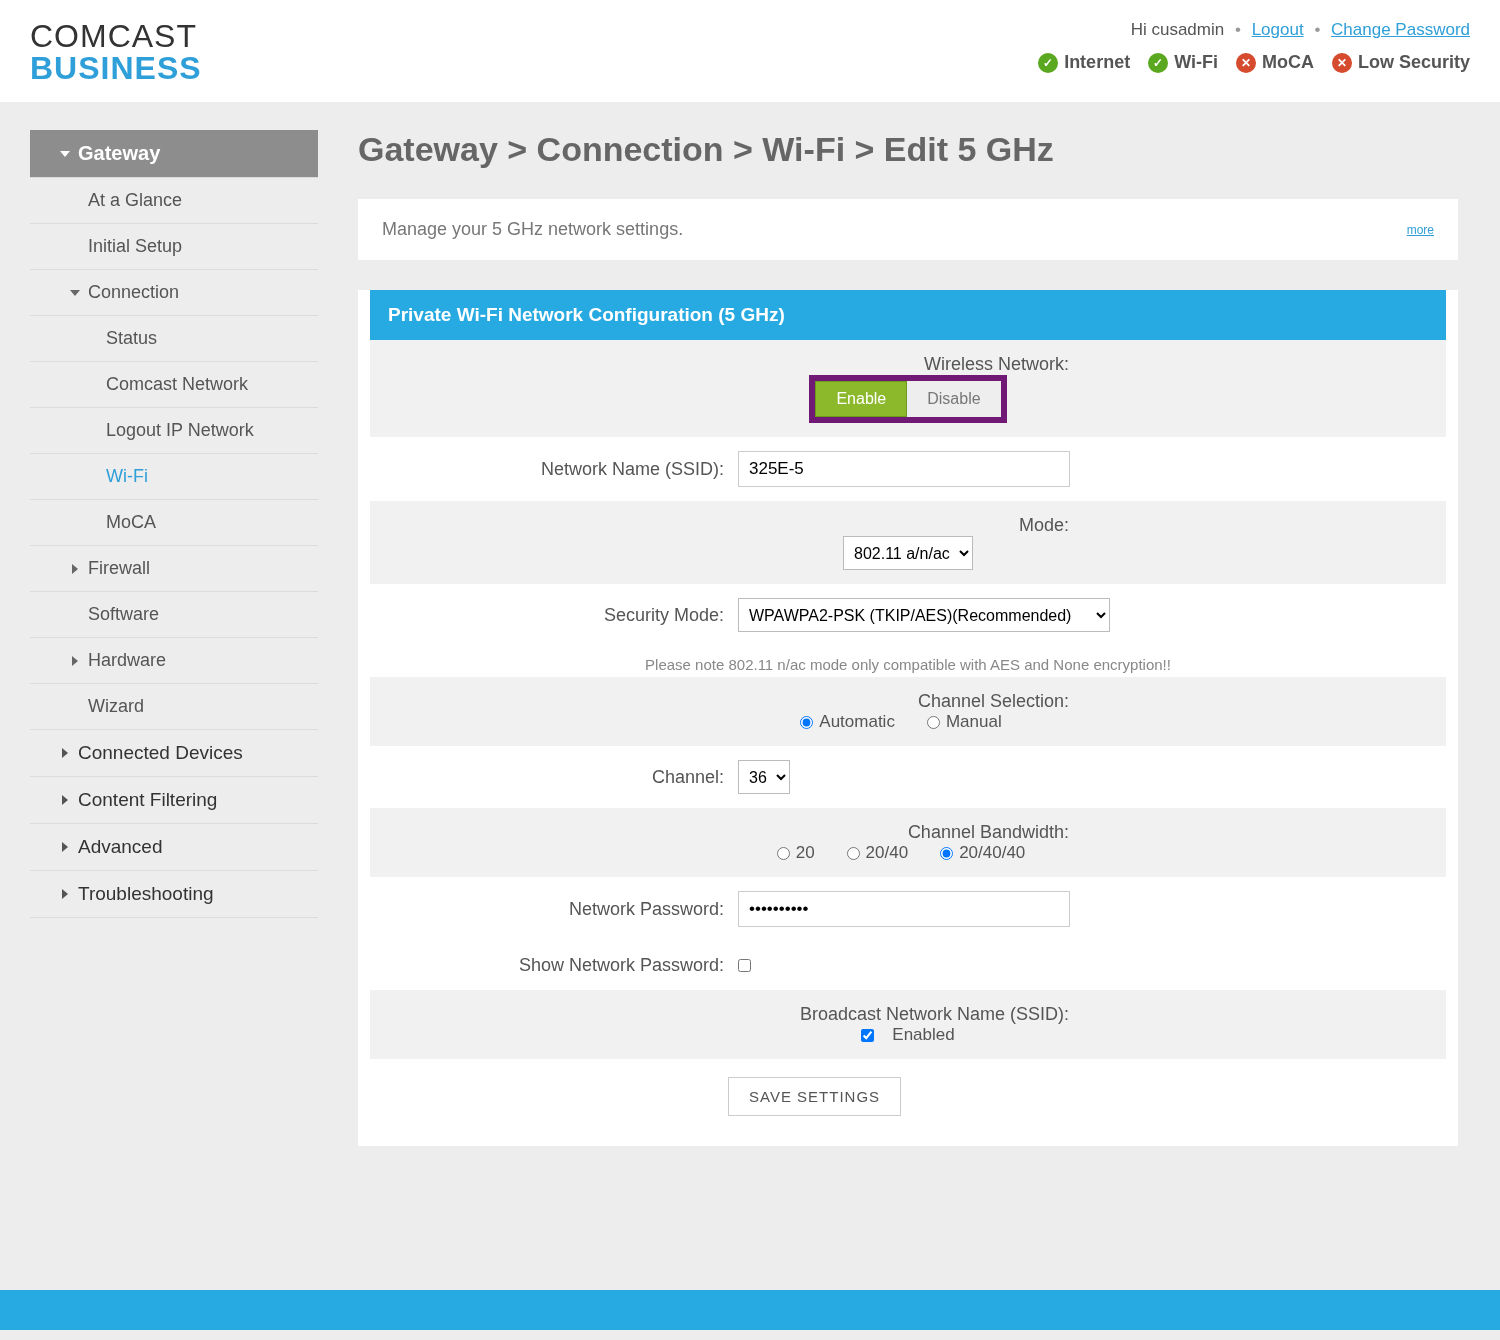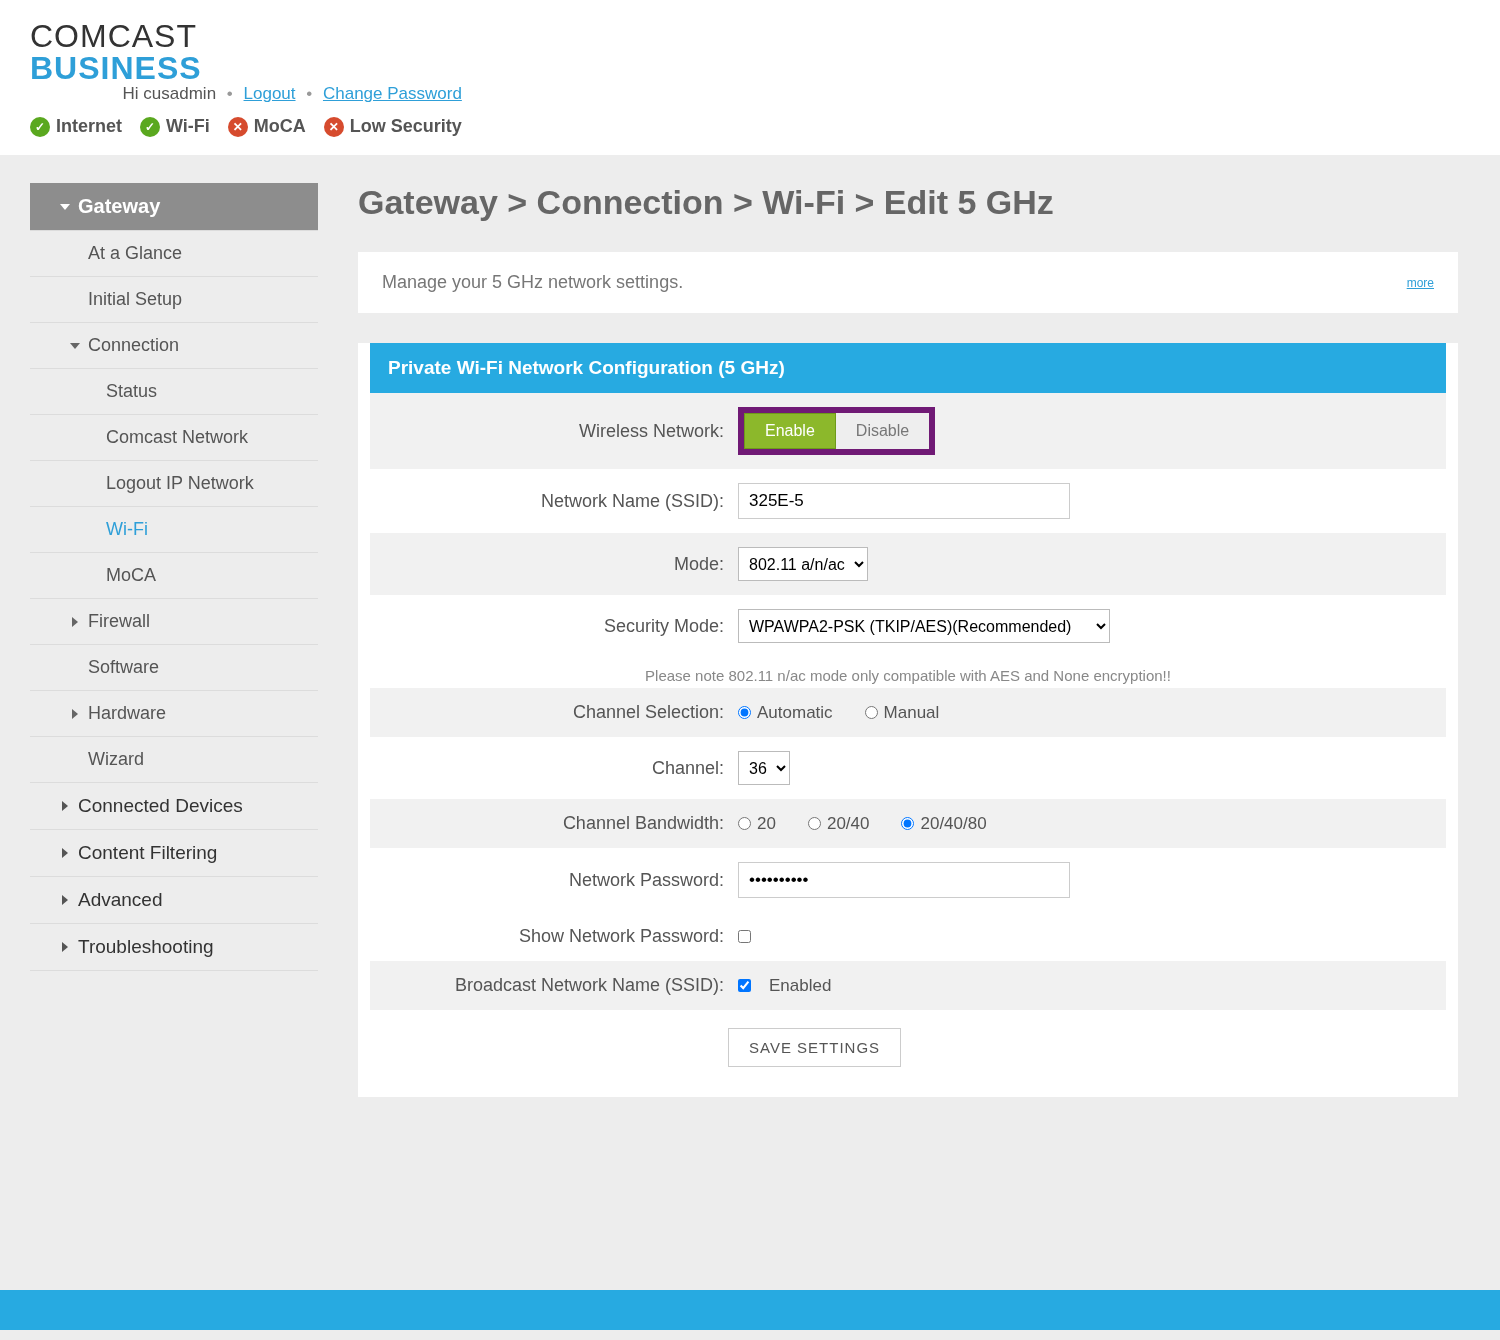--- a/index.html
+++ b/index.html
@@ -1,18 +1,18 @@
 <!DOCTYPE html>
 <html><head>
 <meta charset="utf-8">
 <style>
   * { box-sizing: border-box; margin: 0; padding: 0; }
   body { font-family: Arial, Helvetica, sans-serif; background: #ededed; color: #444; font-size: 16px; }
   .page { width: 1500px; min-height: 1340px; background: #ededed; position: relative; }
-  .header { background: #fff; padding: 20px 30px 18px 30px; display: flex; justify-content: space-between; align-items: flex-start; flex-direction: column; }
+  .header { background: #fff; padding: 20px 30px 18px 30px; display: flex; justify-content: space-between; align-items: flex-start; }
   .logo { line-height: 1; }
   .logo-top { font-size: 32px; font-weight: 300; letter-spacing: 1px; color: #333; }
   .logo-bottom { font-size: 32px; font-weight: 700; letter-spacing: 1px; color: #2e9fd8; }
   .header-right { text-align: right; }
   .user-row { font-size: 17px; color: #555; margin-bottom: 12px; }
   .user-row a { color: #2e9fd8; text-decoration: underline; }
   .user-row .sep { color: #999; padding: 0 6px; }
   .status-row { display: flex; gap: 18px; justify-content: flex-end; align-items: center; font-size: 18px; font-weight: 600; color: #555; }
   .status-item { display: inline-flex; align-items: center; gap: 6px; }
   .status-icon { width: 20px; height: 20px; border-radius: 50%; display: inline-flex; align-items: center; justify-content: center; color: #fff; font-size: 12px; font-weight: bold; }
@@ -34,21 +34,21 @@
   .nav .section { font-weight: 400; font-size: 19px; padding-left: 48px; position: relative; color: #333; }
   .nav .section::before { content: ""; position: absolute; left: 32px; top: 50%; transform: translateY(-50%); width: 0; height: 0; border-top: 5px solid transparent; border-bottom: 5px solid transparent; border-left: 6px solid #555; }
   .nav .active { color: #2e9fd8; }
   .main { flex: 1; max-width: 1100px; }
   .breadcrumb { font-size: 34px; font-weight: 700; color: #666; margin-bottom: 30px; }
   .info-banner { background: #fff; padding: 20px 24px; display: flex; justify-content: space-between; align-items: center; color: #777; font-size: 18px; margin-bottom: 30px; }
   .info-banner a { color: #2e9fd8; text-decoration: underline; font-size: 12px; }
   .panel { background: #fff; padding: 0 0 30px 0; }
   .panel-header { background: #27aae1; color: #fff; font-weight: 700; font-size: 19px; padding: 14px 18px; margin: 0 12px; }
   .form-row { display: flex; align-items: center; padding: 14px 18px; margin: 0 12px; }
-  .form-row.alt { background: #f1f1f1; }
+  .form-row.alt { background: #f1f1f1; flex-direction: column; }
   .form-label { width: 350px; text-align: right; padding-right: 14px; font-size: 18px; color: #555; }
   .form-field { flex: 1; display: flex; align-items: center; gap: 18px; font-size: 17px; color: #555; }
   .toggle-group { display: inline-flex; border: 6px solid #701a75; }
   .toggle-btn { padding: 8px 20px; font-size: 16px; background: #eee; color: #777; border: 0; cursor: pointer; }
   .toggle-btn.on { background: #8cb82b; color: #fff; border: 1px solid #6e9a1a; }
   .text-input { width: 332px; height: 36px; border: 1px solid #ccc; padding: 0 10px; font-size: 17px; }
   .select { height: 34px; border: 1px solid #bbb; background: #fff; padding: 0 6px; font-size: 16px; }
   .note { text-align: center; color: #888; font-size: 15px; padding: 10px 0 4px 0; }
   .radio-group label { display: inline-flex; align-items: center; gap: 6px; margin-right: 14px; }
   .save-btn { margin: 18px 0 0 370px; display: inline-block; padding: 10px 20px; border: 1px solid #ccc; background: #fff; color: #555; font-size: 15px; letter-spacing: 1px; cursor: pointer; }
@@ -226,21 +226,21 @@
             <label>
                 <input type="radio" name="bw" style=""> 
                 <span>20</span>
               </label>
             <label>
                 <input type="radio" name="bw" style=""> 
                 <span>20/40</span>
               </label>
             <label>
                 <input type="radio" name="bw" checked="" style=""> 
-                <span>20/40/80</span>
+                <span>20/40/40</span>
               </label>
           </div>
         </div>
 
         <div class="form-row">
           <div class="form-label">Network Password:</div>
           <div class="form-field">
             <input class="text-input" type="password" value="••••••••••" style="">
           </div>
         </div>

